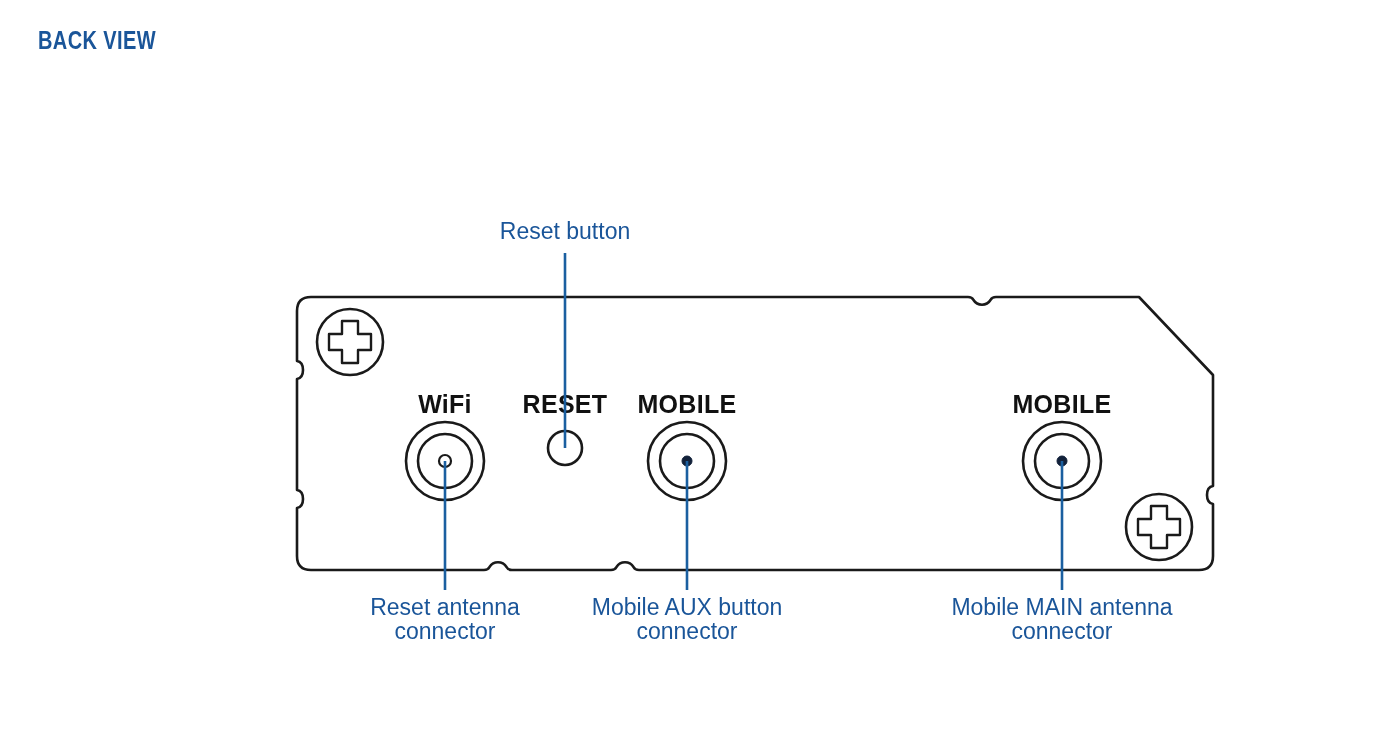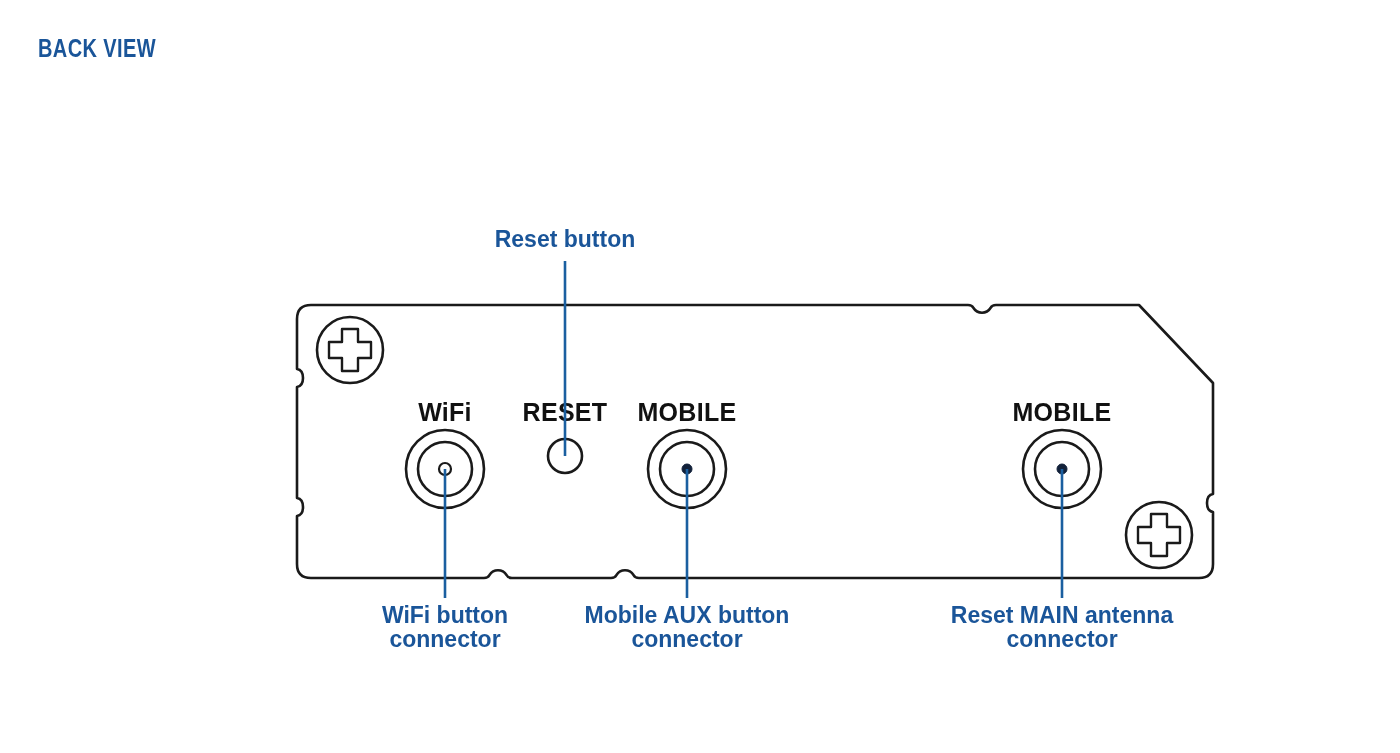--- a/index.html
+++ b/index.html
@@ -11,21 +11,21 @@
   body {
     font-family: "Liberation Sans", sans-serif;
     width: 1400px;
     height: 753px;
     position: relative;
     overflow: hidden;
   }
   #stage {
     position: absolute;
     left: 0;
-    top: 8px;
+    top: 0;
     width: 1400px;
     height: 651px;
   }
   .page-title {
     position: absolute;
     left: 38px;
     top: 28px;
     font-family: "Liberation Sans", sans-serif;
     font-size: 25px;
     font-weight: bold;
@@ -94,21 +94,21 @@
     font-weight: bold;
     fill: #111111;
     text-anchor: middle;
     letter-spacing: 0.3px;
   }
   .callout {
     position: absolute;
     color: #1a5599;
     font-family: "Liberation Sans", sans-serif;
     font-size: 23px;
-    font-weight: 700;
+    font-weight: 400;
     line-height: 1.05;
     text-align: center;
     white-space: pre-line;
     transform: translateX(-50%);
   }
 </style>
 </head>
 <body>
 
 <div id="stage">
@@ -190,22 +190,22 @@
 
     <line class="leader" x1="565" y1="253" x2="565" y2="448"></line>
     <line class="leader" x1="445" y1="461" x2="445" y2="590"></line>
     <line class="leader" x1="687" y1="461" x2="687" y2="590"></line>
     <line class="leader" x1="1062" y1="461" x2="1062" y2="590"></line>
 
   </svg>
 
   <div class="callout" style="left:565px; top:219px;">Reset button</div>
 
-  <div class="callout" style="left:445px; top:595px;">WiFi button
+  <div class="callout" style="left:445px; top:595px;">Reset antenna
 connector</div>
 
   <div class="callout" style="left:687px; top:595px;">Mobile AUX button
 connector</div>
 
-  <div class="callout" style="left:1062px; top:595px;">Reset MAIN antenna
+  <div class="callout" style="left:1062px; top:595px;">Mobile MAIN antenna
 connector</div>
 
 </div>
 
 </body></html>

